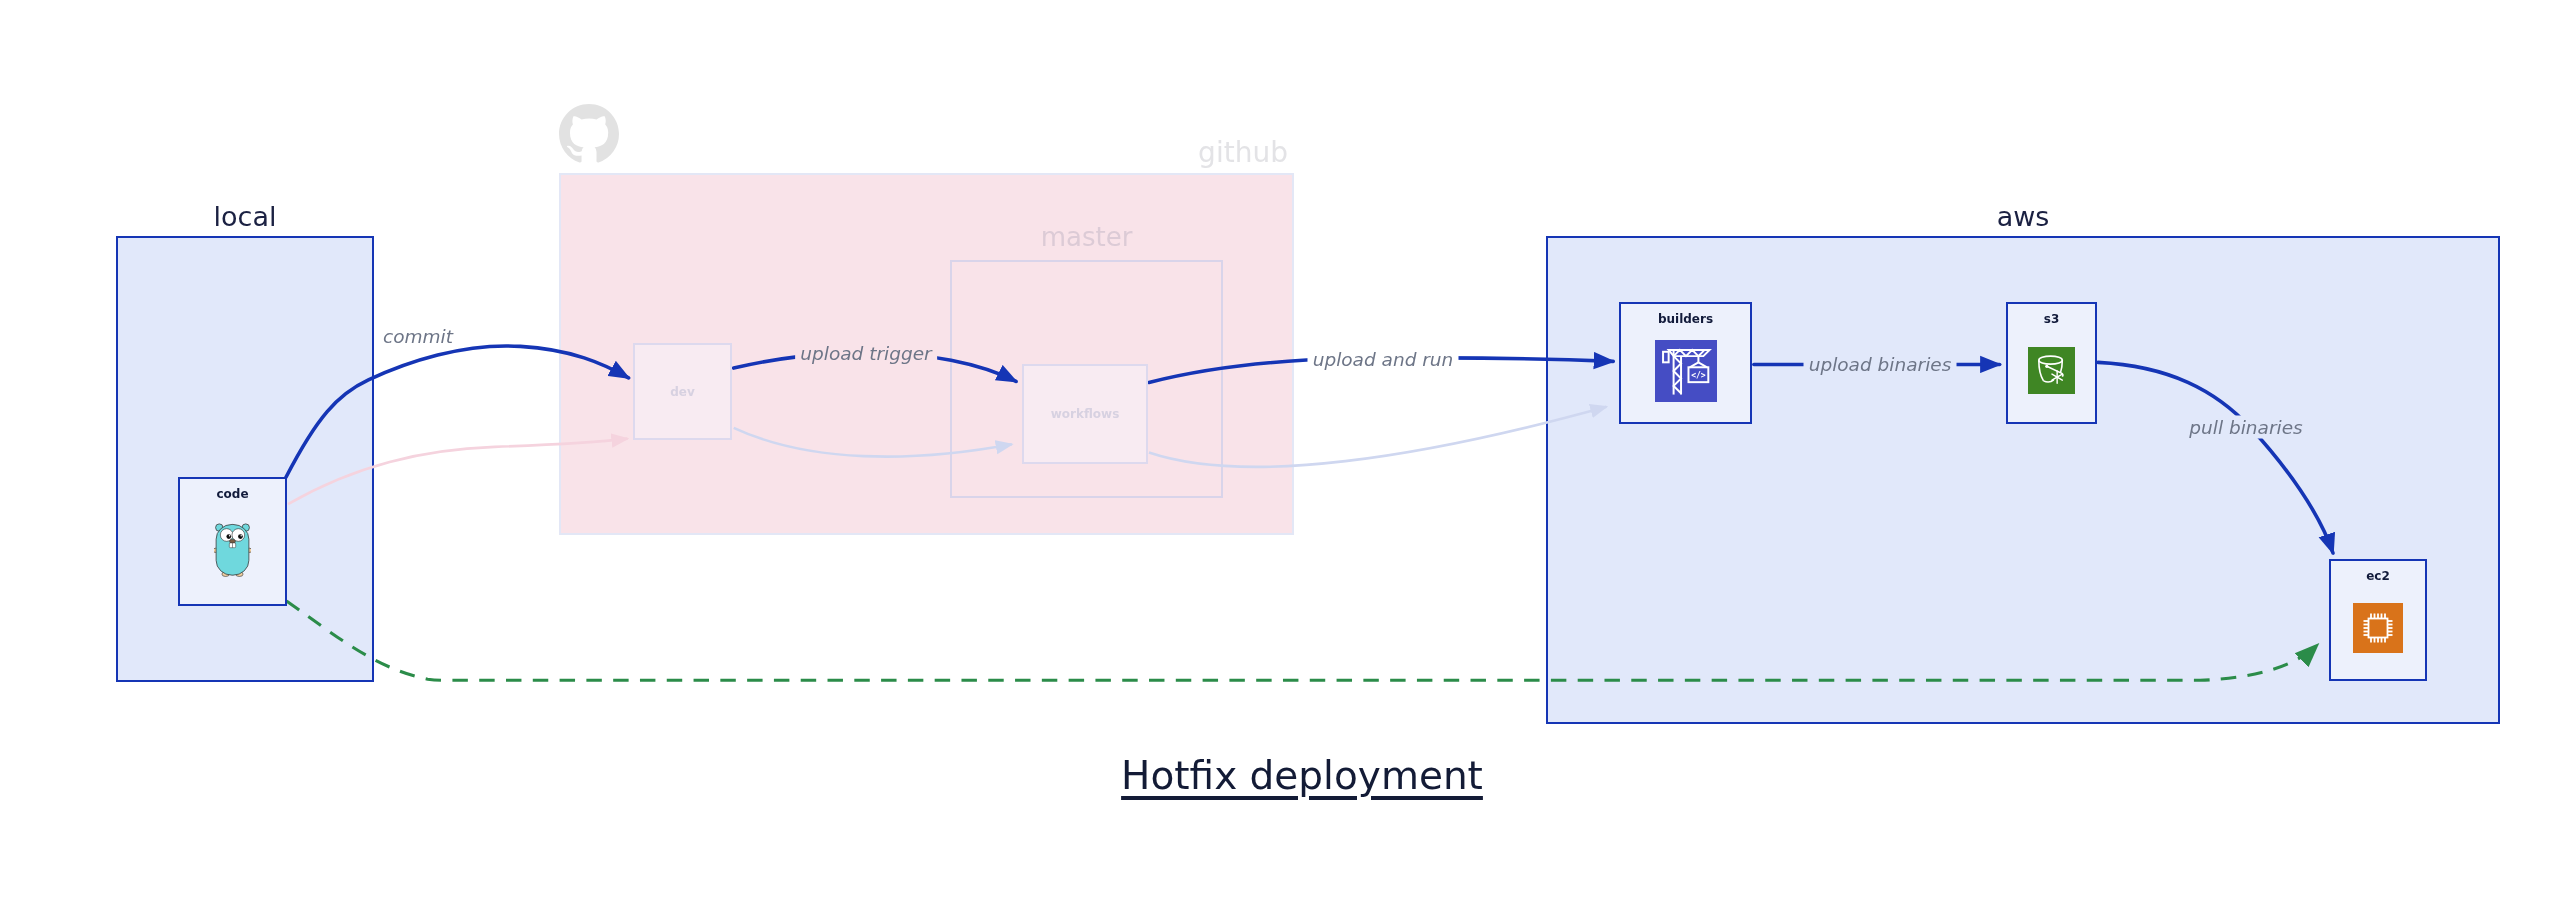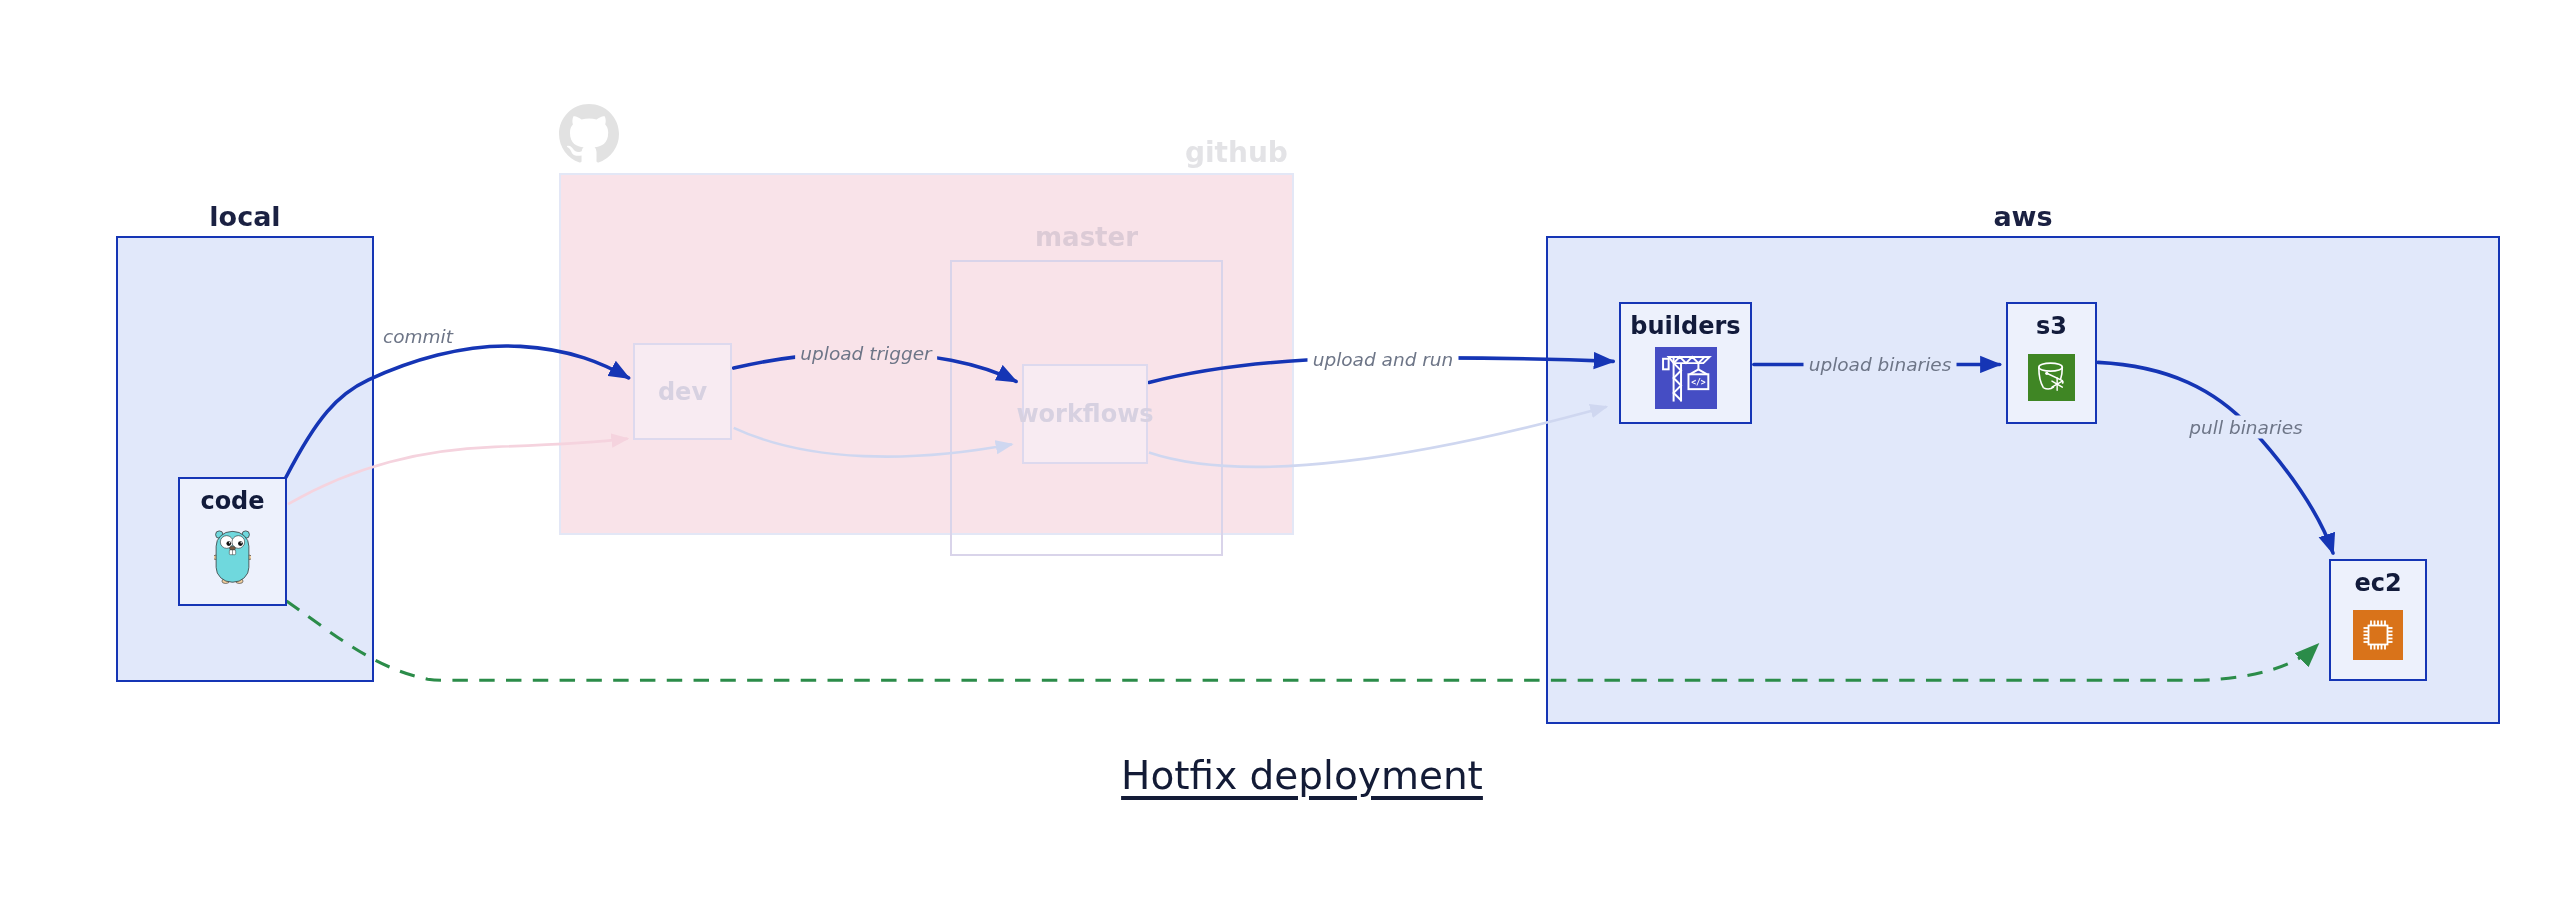--- a/index.html
+++ b/index.html
@@ -6,30 +6,30 @@
   .canvas{position:relative;width:2604px;height:902px;background:#ffffff;
           font-family:"DejaVu Sans","Liberation Sans",sans-serif;overflow:hidden;}
 
   
   .group{position:absolute;box-sizing:border-box;}
   .group.local,.group.aws{background:#e1e8fa;border:2.6px solid #1535b5;z-index:1;}
   .group.github{background:#f9e3e9;border:2.1px solid #e3e7f6;z-index:1;}
   .group.master{background:transparent;border:2.1px solid #d9d4ea;z-index:2;}
 
   .group-label{position:absolute;left:0;right:0;top:-37px;text-align:center;
-               font-size:27px;color:#1b2142;z-index:4;font-weight:bold;}
+               font-size:27px;color:#1b2142;z-index:4;}
   .group-label.faded-pink{color:#dccbd6;font-size:26px;top:-40px;}
   .group-label.faded-gray{color:#e3e3e6;font-size:28px;text-align:right;top:-39px;right:4.1px;}
 
   
   .node{position:absolute;box-sizing:border-box;display:flex;flex-direction:column;
         align-items:center;z-index:3;}
   .node.solid{background:#edf1fc;border:2.6px solid #1535b5;}
   .node.fadednode{background:#f8ebf2;border:2.1px solid #ddd9ee;}
-  .node .nlabel{font-weight:bold;font-size:24px;color:#121b3b;margin-top:8.2px;}
+  .node .nlabel{font-weight:bold;font-size:12px;color:#121b3b;margin-top:8.2px;}
   .node.fadednode .nlabel{color:#d7d1e1;margin:0;}
   .node.fadednode{justify-content:center;}
   .node .icon-wrap{flex:1;display:flex;align-items:center;justify-content:center;margin-bottom:7.2px;}
 
   
   svg.edges{position:absolute;left:0;top:0;z-index:2;}
 
   
   .edge-label{position:absolute;transform:translate(-50%,-50%);font-style:italic;
               font-size:18.5px;color:#6d7587;padding:1px 5.2px;white-space:nowrap;z-index:4;}
@@ -48,21 +48,21 @@
 <div class="canvas">
 
   <div class="group local" style="left:116px;top:236px;width:258px;height:446px;">
     <div class="group-label">local</div>
   </div>
 
   <div class="group github" style="left:559px;top:173px;width:735px;height:362px;">
     <div class="group-label faded-gray">github</div>
   </div>
 
-  <div class="group master" style="left:950px;top:260px;width:273px;height:296px;">
+  <div class="group master" style="left:950px;top:260px;width:273px;height:238px;">
     <div class="group-label faded-pink">master</div>
   </div>
 
   <div class="group aws" style="left:1546px;top:236px;width:954px;height:488px;">
     <div class="group-label">aws</div>
   </div>
 
   <div class="octocat">
     <svg width="60" height="60" viewBox="0 0 16 16">
       <path fill="#e2e2e2" d="M8 0C3.58 0 0 3.58 0 8c0 3.54 2.29 6.53 5.47 7.59.4.07.55-.17.55-.38 0-.19-.01-.82-.01-1.49-2.01.37-2.53-.49-2.69-.94-.09-.23-.48-.94-.82-1.13-.28-.15-.68-.52-.01-.53.63-.01 1.08.58 1.23.82.72 1.21 1.87.87 2.33.66.07-.52.28-.87.51-1.07-1.78-.2-3.64-.89-3.64-3.95 0-.87.31-1.59.82-2.15-.08-.2-.36-1.02.08-2.12 0 0 .67-.21 2.2.82.64-.18 1.32-.27 2-.27s1.36.09 2 .27c1.53-1.04 2.2-.82 2.2-.82.44 1.1.16 1.92.08 2.12.51.56.82 1.27.82 2.15 0 3.07-1.87 3.75-3.65 3.95.29.25.54.73.54 1.48 0 1.07-.01 1.93-.01 2.2 0 .21.15.46.55.38A8.01 8.01 0 0 0 16 8c0-4.42-3.58-8-8-8z"></path>

